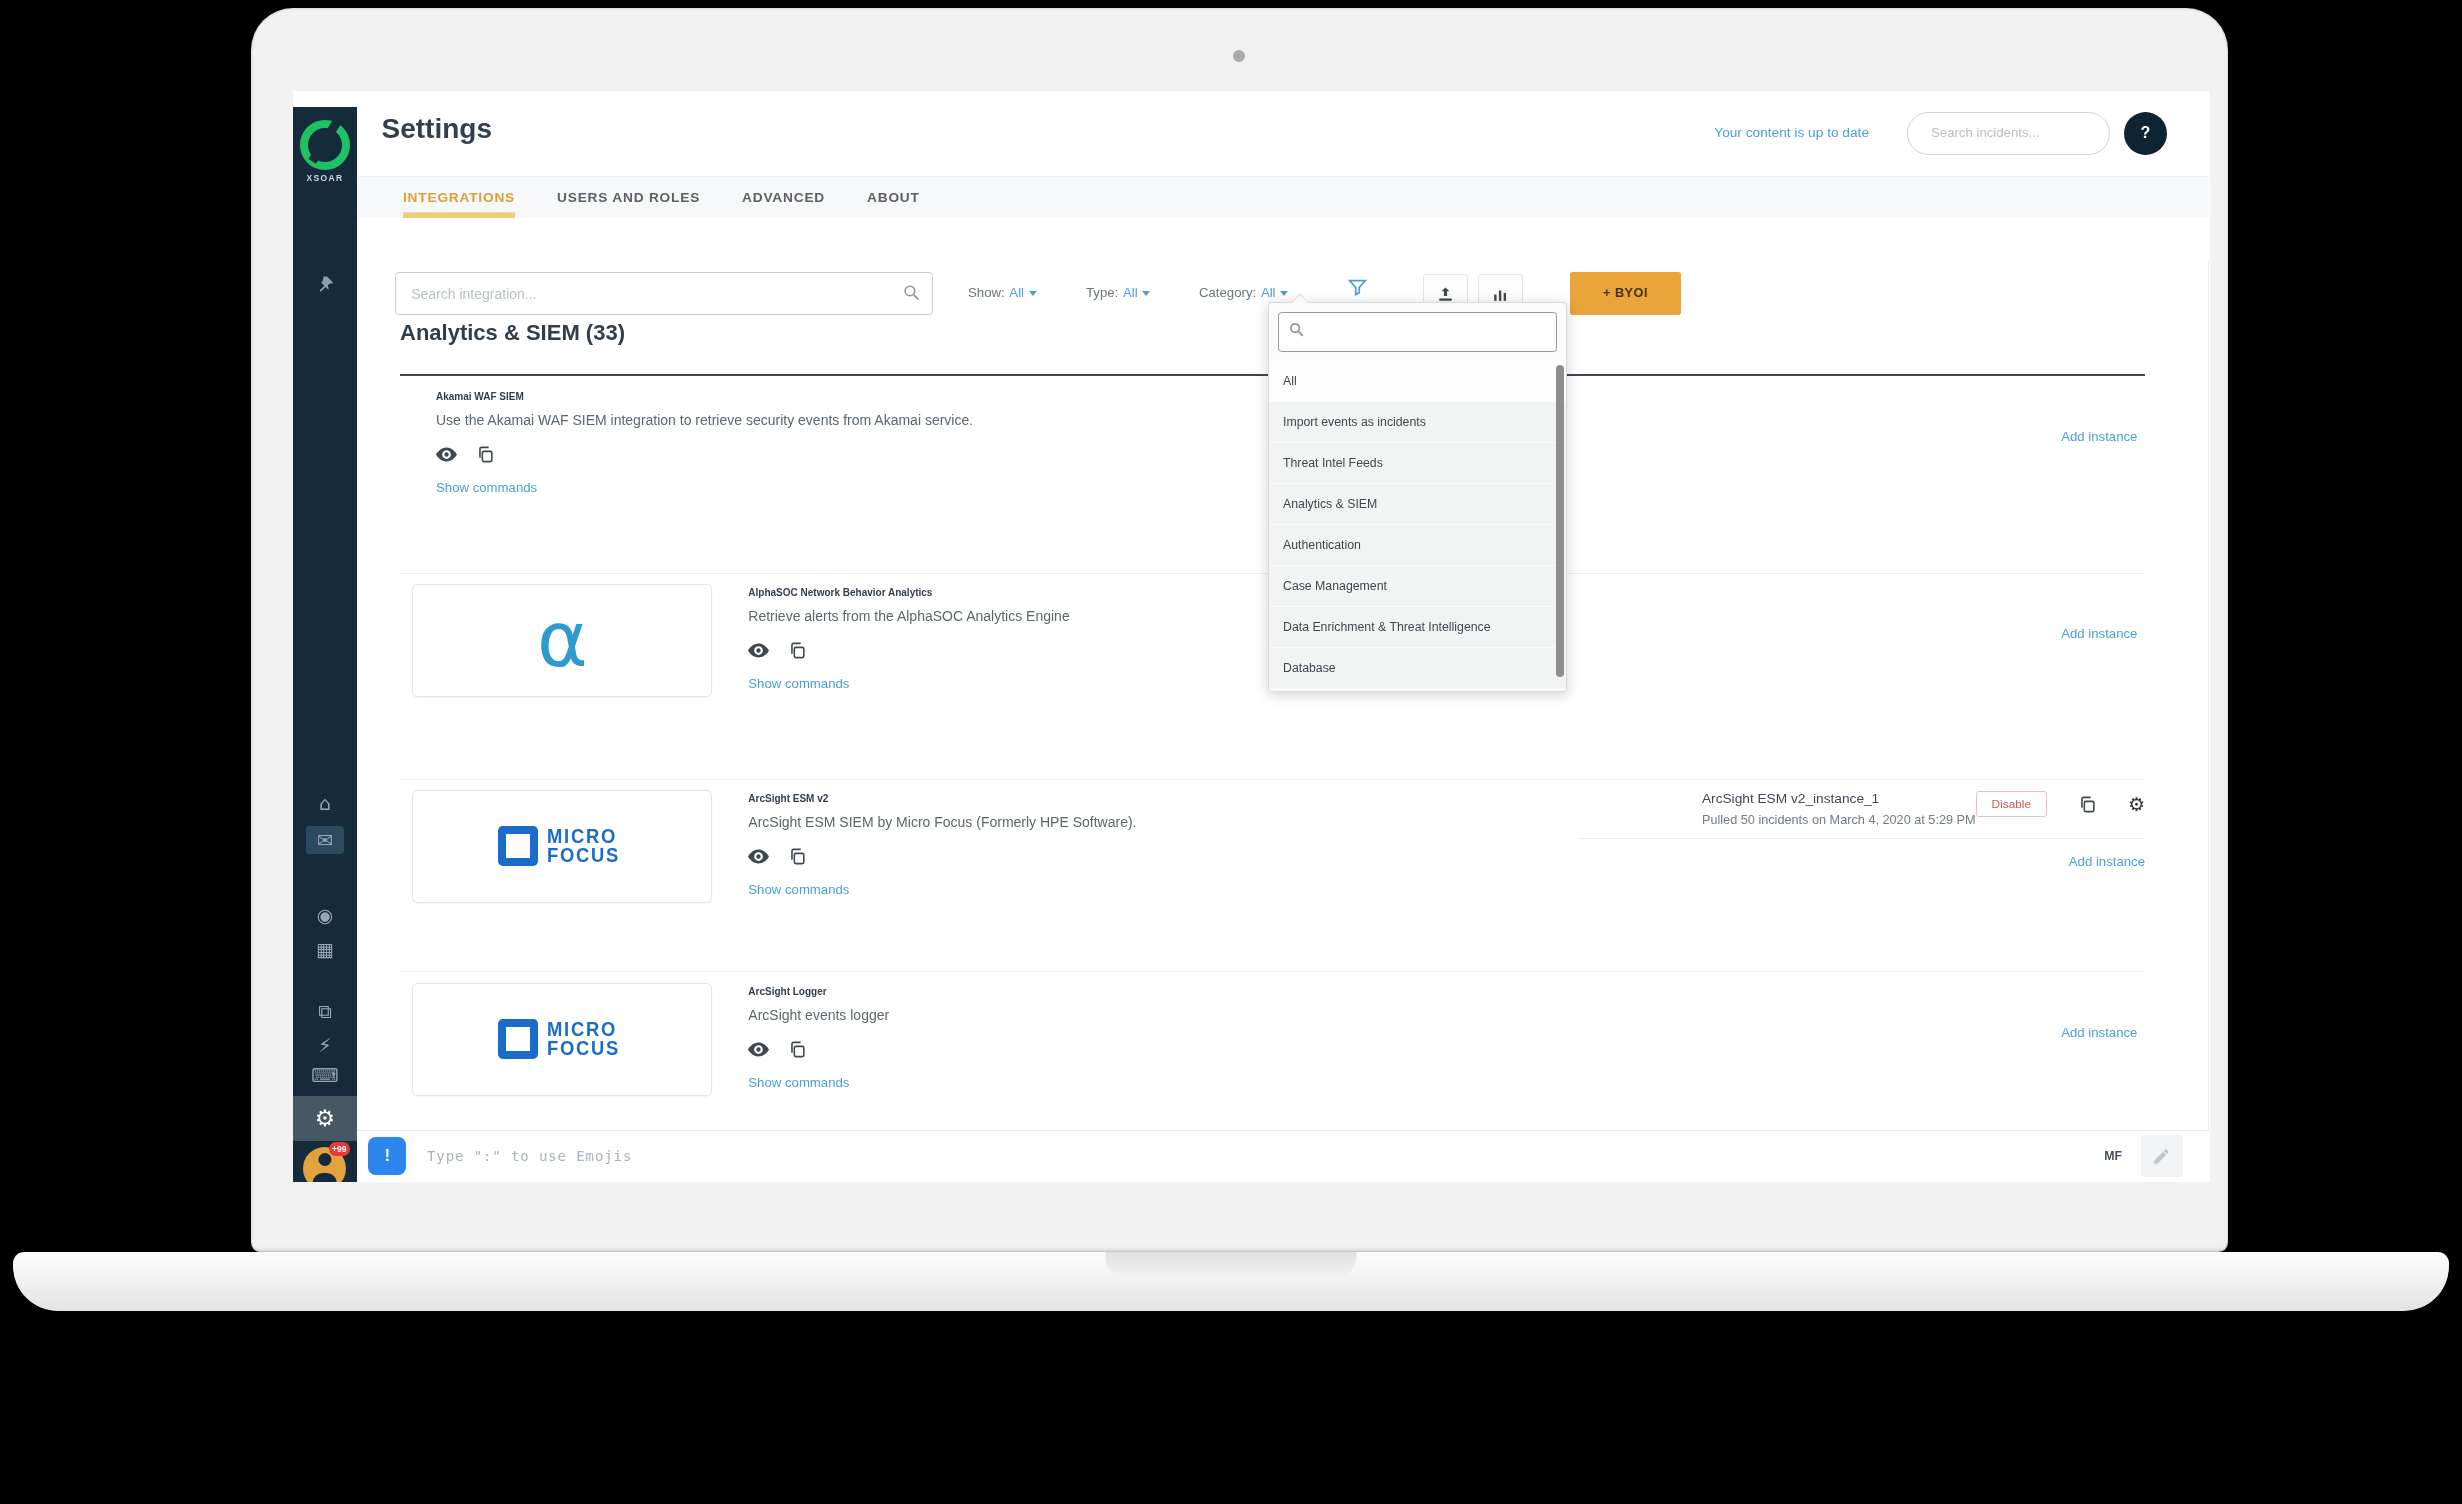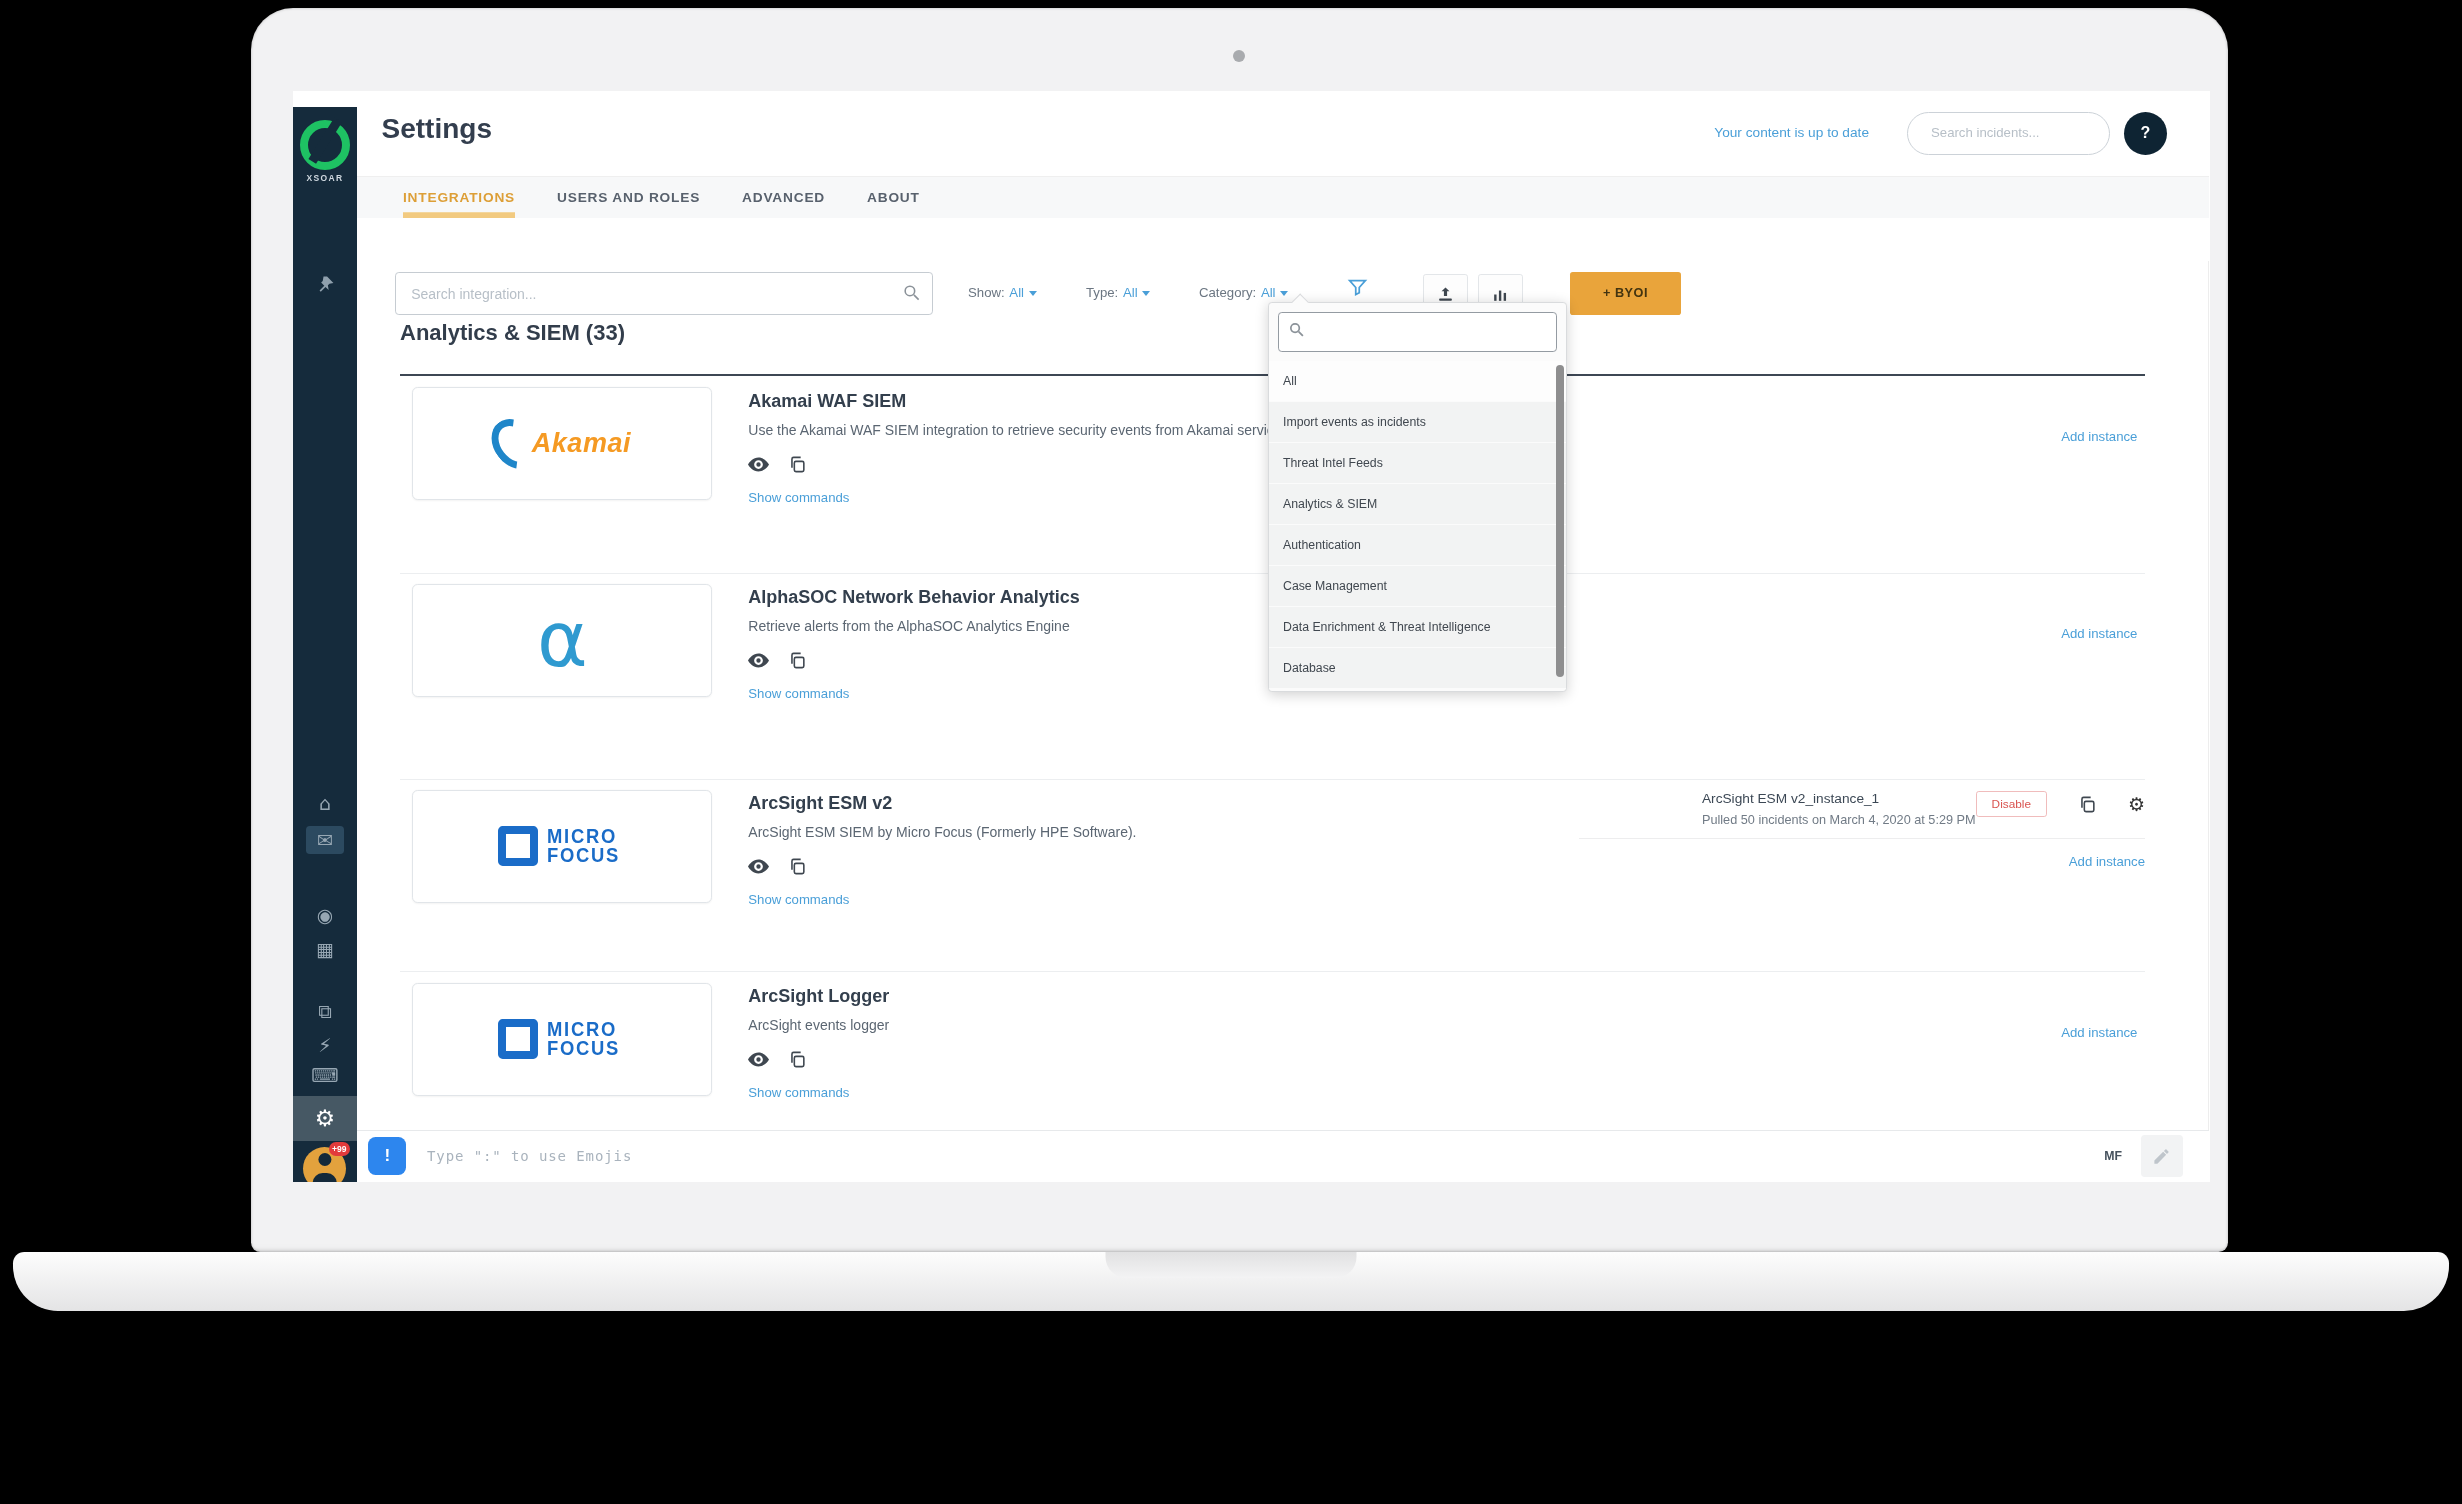--- a/index.html
+++ b/index.html
@@ -77,21 +77,21 @@
   .section-title{position:absolute;left:43px;top:59px;font-size:22px;font-weight:600;color:#323d4b;}
   .section-rule{position:absolute;left:43px;top:113px;width:1745px;height:2.8px;background:#3d4754;}
   .cards{position:absolute;left:43px;top:123px;width:1745px;height:746px;}
   .card{position:absolute;left:0;width:1745px;display:flex;align-items:flex-start;}
   .card1{top:3.8px;}  .card2{top:200px;}  .card3{top:406px;}  .card4{top:599px;}
   .rowsep{position:absolute;left:0;width:1745px;height:0.9px;background:#eceef0;}
   .sep1{top:189px;} .sep2{top:395px;} .sep3{top:587px;}
   .logo-box{width:298px;height:111px;border:0.9px solid #e1e5e9;border-radius:5.7px;background:#fff;flex:none;
             display:flex;align-items:center;justify-content:center;box-shadow:0 0.9px 1.9px rgba(0,0,0,.05);margin-left:12.3px;}
   .card-text{margin-left:36px;padding-top:3.8px;position:relative;}
-  .card-title{font-size:18px;font-weight:700;color:#333f4d;}
+  .card-title{font-size:10px;font-weight:700;color:#333f4d;}
   .card-desc{margin-top:7.6px;font-size:14px;color:#5b6672;line-height:1.5;max-width:548px;}
   .card-icons{margin-top:14px;display:flex;gap:19px;align-items:center;color:#3f4750;}
   .show-commands{margin-top:16px;font-size:13.2px;color:#4a9fd8;cursor:pointer;}
   .add-instance{position:absolute;right:7.6px;top:42px;font-size:13.2px;color:#4a9fd8;cursor:pointer;}
   .instance{position:absolute;right:0;top:1.9px;width:566px;}
   .inst-row{display:flex;justify-content:flex-end;align-items:flex-start;}
   .inst-name{font-size:13.7px;color:#3c4855;}
   .inst-status{margin-top:6.6px;font-size:12.7px;color:#717b86;}
   .inst-controls{display:flex;align-items:center;gap:31px;}
   .disable-btn{padding:4.7px 15px;border:1.4px solid #f0bcbc;border-radius:2.8px;color:#d9534f;font-size:11.8px;
@@ -227,26 +227,20 @@
 
           <div class="section-title">Analytics &amp; SIEM (33)</div>
           <div class="section-rule"></div>
 
           <div class="cards">
             <div class="rowsep sep1"></div>
             <div class="rowsep sep2"></div>
             <div class="rowsep sep3"></div>
 
             <div class="card card1">
-              <div class="logo-box">
-                <div class="akamai">
-                    <span class="ak-arc"></span>
-                    <span class="ak-word">Akamai</span>
-                  </div>
-              </div>
               <div class="card-text">
                 <div class="card-title">Akamai WAF SIEM</div>
                 <div class="card-desc">Use the Akamai WAF SIEM integration to retrieve security events from Akamai service.</div>
                 <div class="card-icons">
                   <svg width="21" height="15" viewBox="0 0 24 16" fill="#3f4750">
                       <path d="M12 0C6 0 1.6 5 0 8c1.6 3 6 8 12 8s10.4-5 12-8c-1.6-3-6-8-12-8zm0 13a5 5 0 110-10 5 5 0 010 10zm0-2.5a2.5 2.5 0 100-5 2.5 2.5 0 000 5z"></path>
                     </svg>
                   <svg width="19" height="19" viewBox="0 0 24 24" fill="none" stroke="#3f4750" stroke-width="2">
                       <rect x="8" y="8" width="12" height="13" rx="2"></rect>
                       <path d="M5 16V5a2 2 0 012-2h9"></path>

